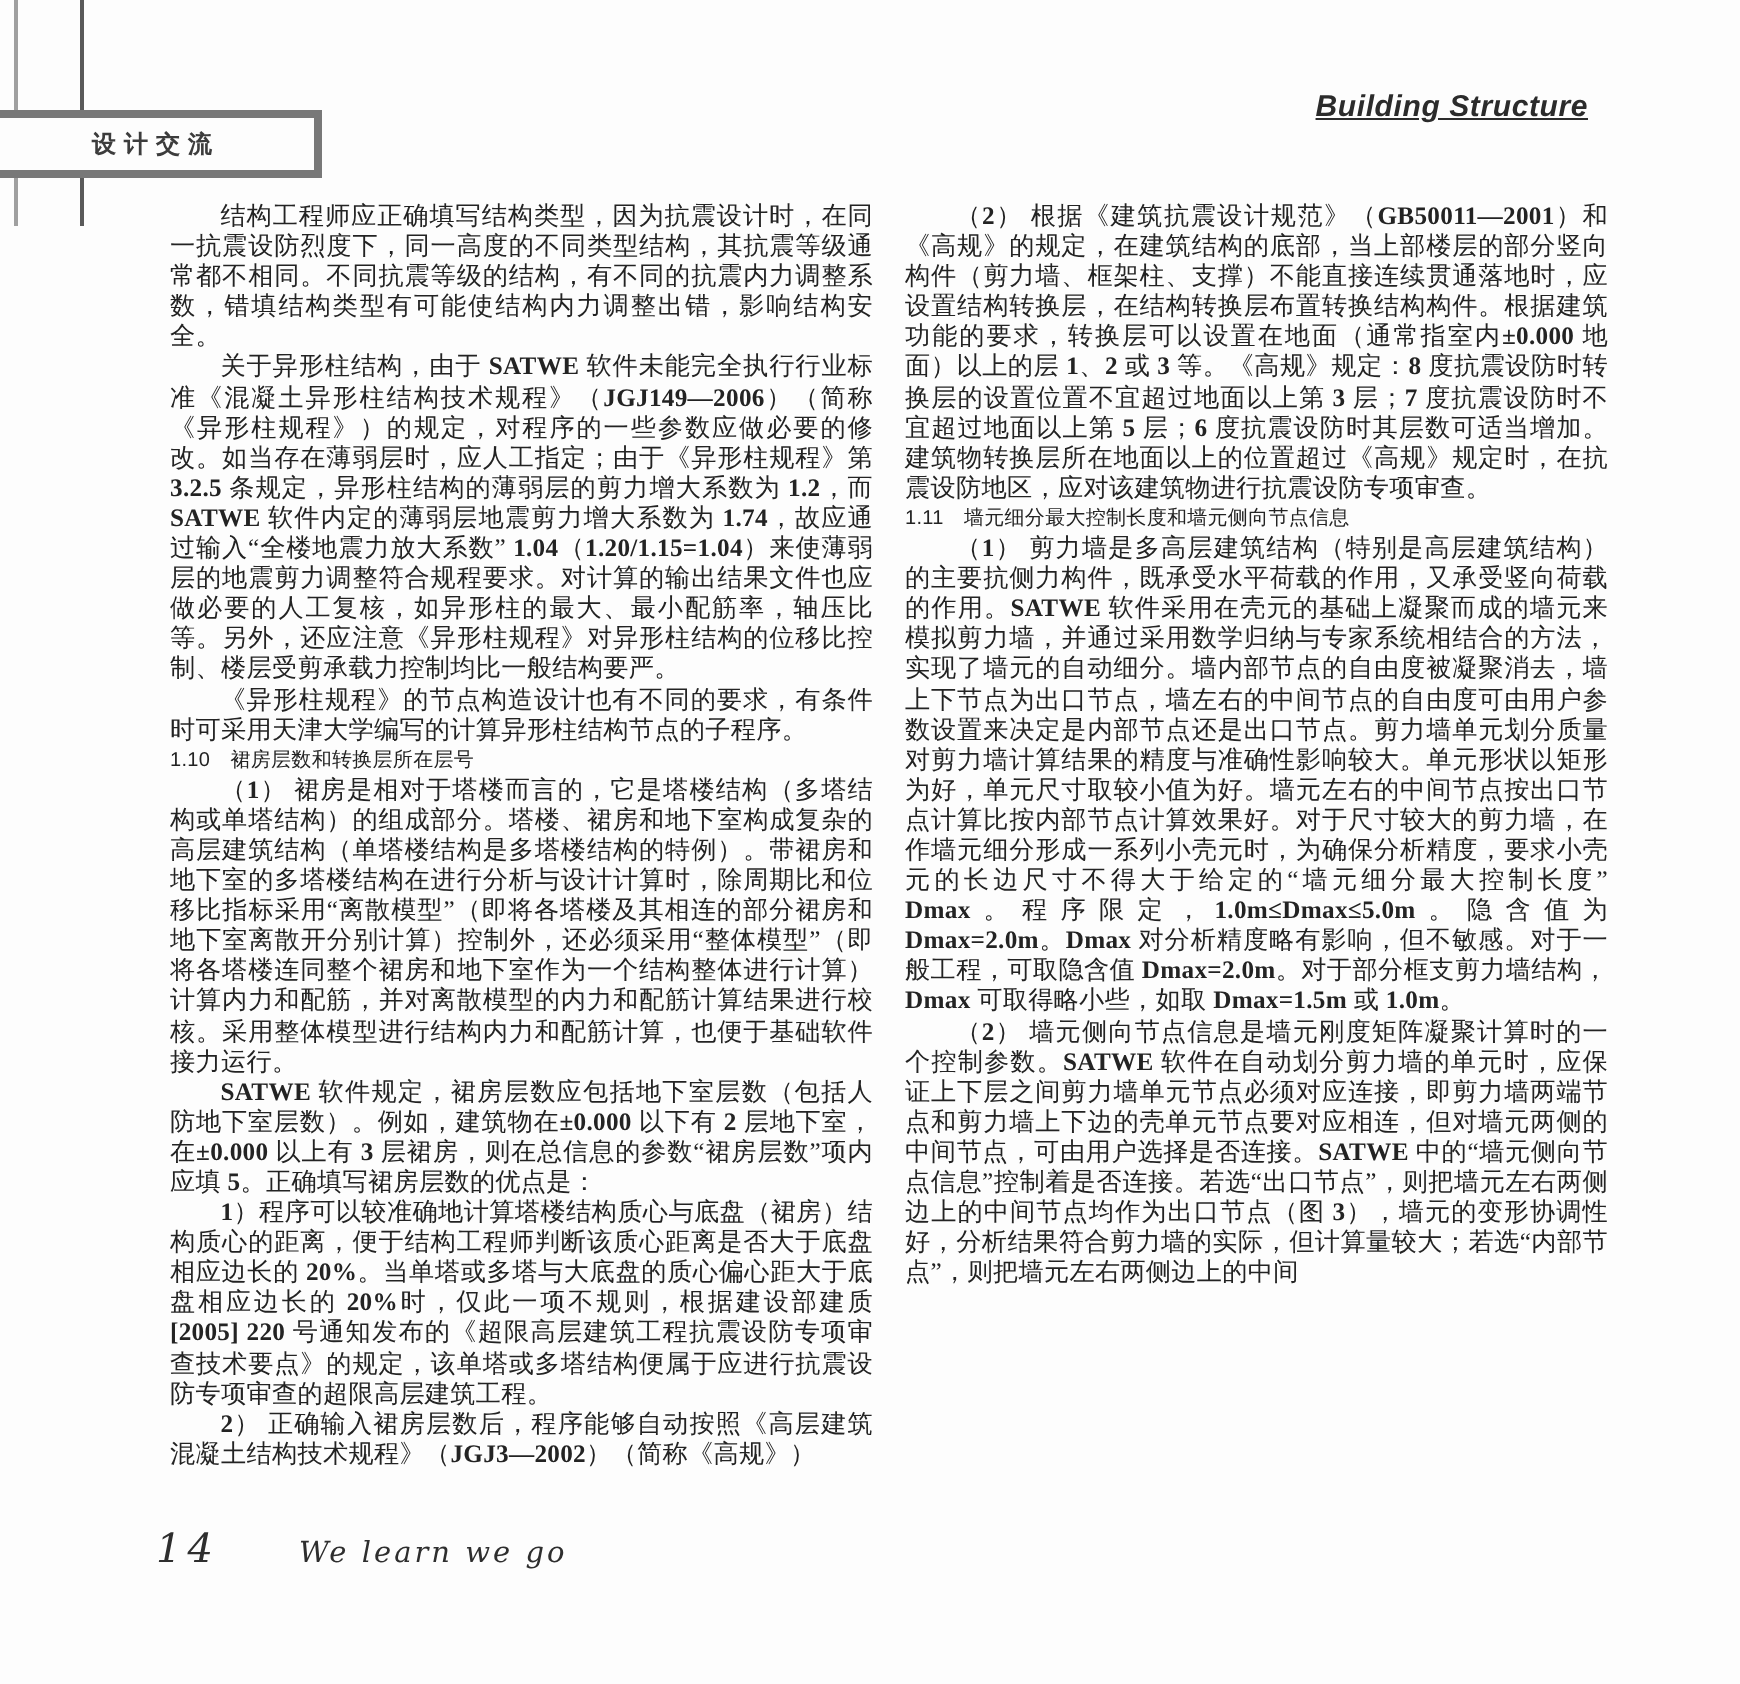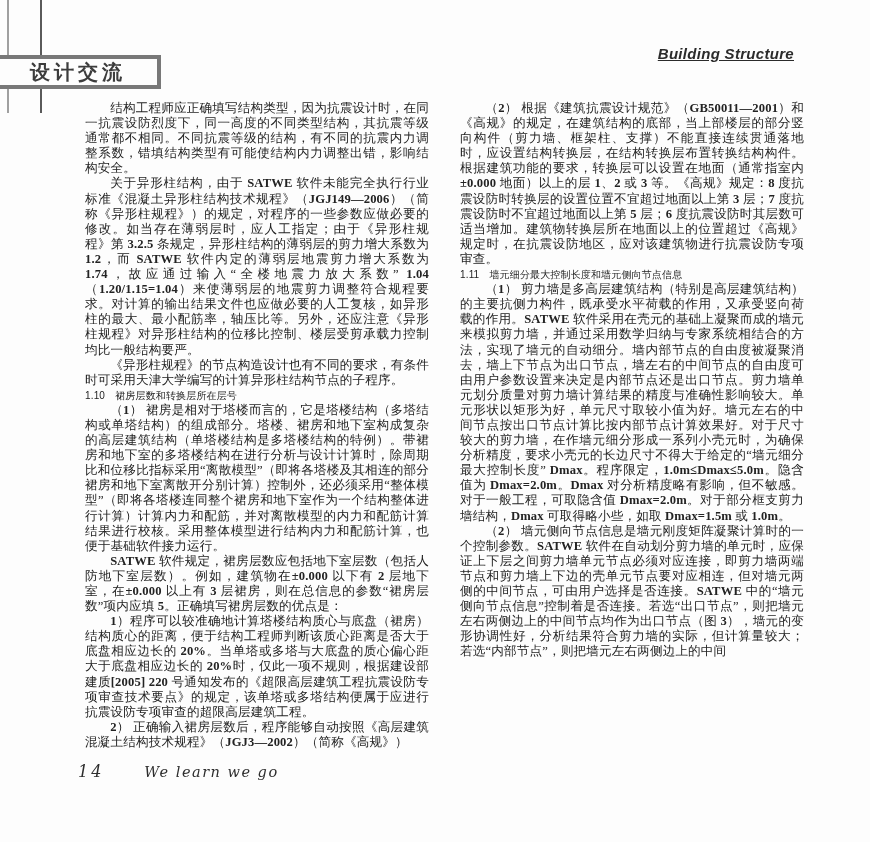--- a/index.html
+++ b/index.html
@@ -5,36 +5,36 @@
   html,body{margin:0;padding:0;background:#ffffff;}
   .page{position:relative;width:870px;height:842px;background:#fdfdfd;overflow:hidden;
         font-family:"Liberation Serif","DejaVu Serif",serif;color:#232323;}
   .rule{position:absolute;top:0;background:#8a8a8a;}
   .rule-thin{left:7px;width:2px;height:113px;background:#a0a0a0;}
   .rule-main{left:40px;width:2px;height:113px;background:#5a5a5a;}
   .label-box{position:absolute;left:-5px;top:55px;width:158px;height:26px;
              border:4px solid #787878;background:#fdfdfd;z-index:2;
              display:flex;align-items:center;justify-content:center;}
   .label-box span{font-family:"Liberation Sans","DejaVu Sans",sans-serif;
-                  font-weight:bold;font-size:20px;letter-spacing:4px;color:#3c3c3c;}
+                  font-weight:bold;font-size:12px;letter-spacing:4px;color:#3c3c3c;}
   .journal{position:absolute;top:45px;right:76px;
            font-family:"Liberation Sans","DejaVu Sans",sans-serif;
            font-weight:bold;font-style:italic;font-size:15px;
            text-decoration:underline;color:#2b2b2b;letter-spacing:0.3px;}
   .body-cols{position:absolute;left:85px;top:101px;width:719px;max-height:674px;
-             overflow:hidden;display:flex;gap:31px;}
+             overflow:hidden;display:flex;gap:16px;}
   .col{width:352px;text-align:justify;font-size:12.6px;line-height:15.1px;
        letter-spacing:0.15px;}
   .col p{margin:0;text-indent:2em;}
   .col p.cont{text-indent:0;}
   .col p.h{font-family:"Liberation Sans","DejaVu Sans",sans-serif;
            font-weight:normal;text-indent:0;font-size:10px;}
   .col b{font-weight:bold;font-family:"Liberation Serif",serif;}
   .footer{position:absolute;left:78px;top:762px;font-style:italic;color:#2e2e2e;}
-  .pagenum{font-size:16px;letter-spacing:3px;font-family:"DejaVu Serif",serif;}
+  .pagenum{font-size:20px;letter-spacing:3px;font-family:"DejaVu Serif",serif;}
   .slogan{margin-left:36px;font-size:14.5px;letter-spacing:1.5px;
           font-family:"DejaVu Serif",serif;}
 </style>
 </head>
 <body>
 
 <div class="page">
 
   <div class="rule rule-thin"></div>
   <div class="rule rule-main"></div>

